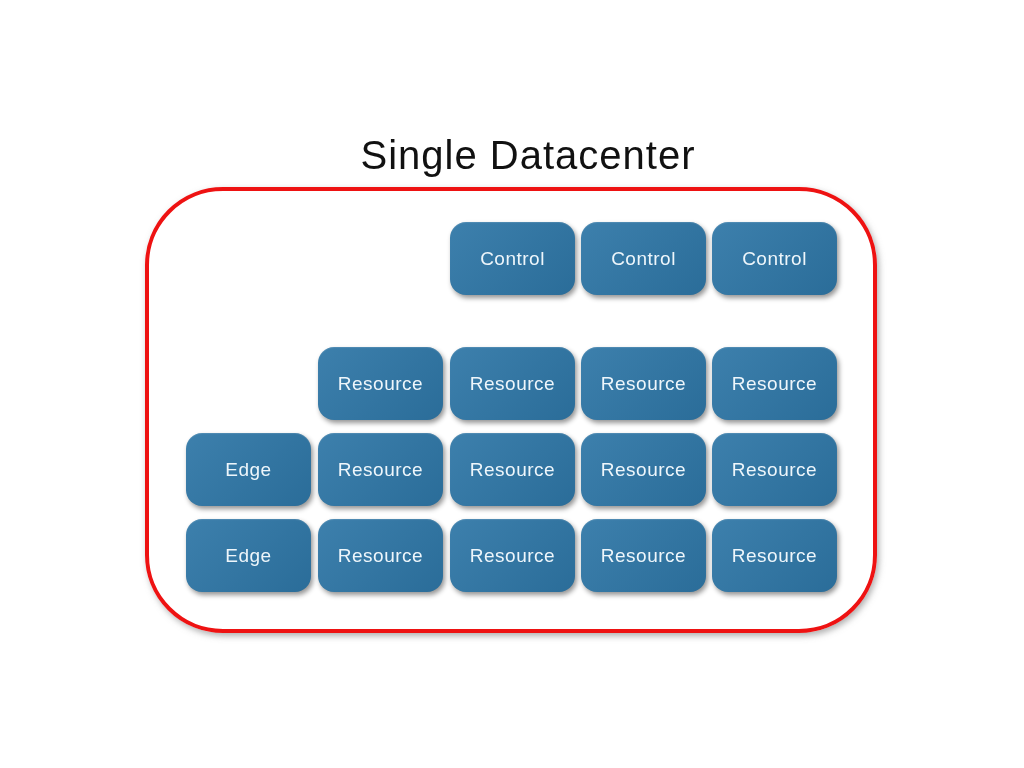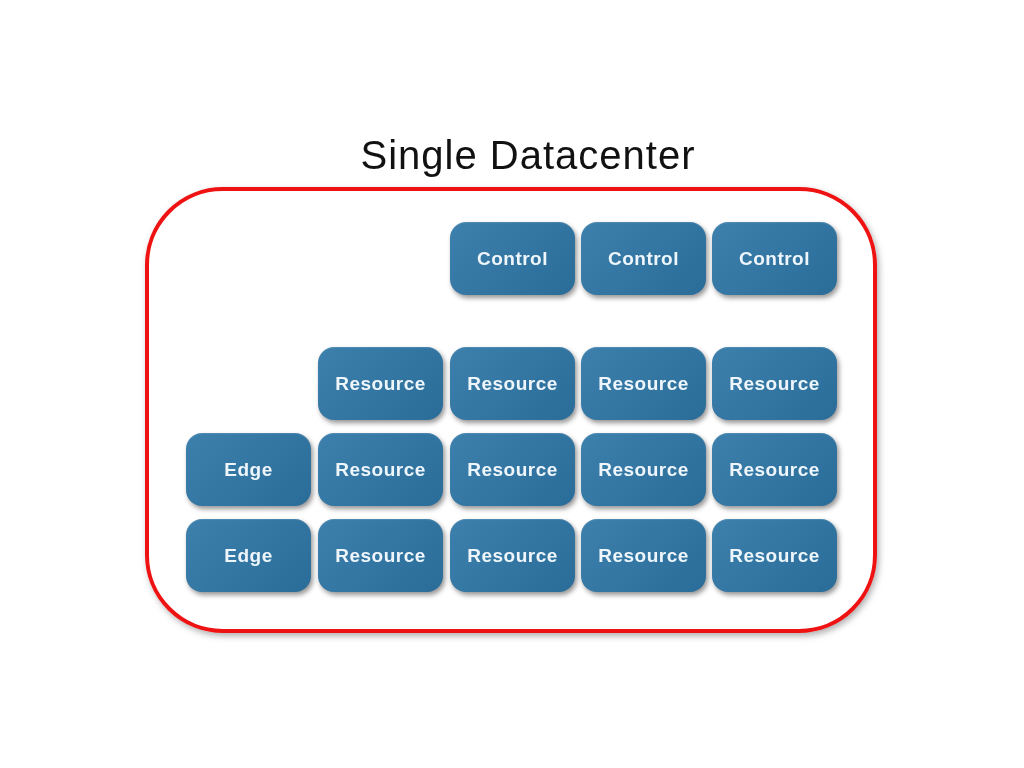--- a/index.html
+++ b/index.html
@@ -63,21 +63,20 @@
       2px 3px 5px rgba(0,0,0,0.42),
       inset 0 1px 1px rgba(255,255,255,0.12);
     display: flex;
     align-items: center;
     justify-content: center;
   }
   .node span {
     color: var(--node-text, #eef6fb);
     font-size: 19px;
     letter-spacing: 0.5px;
-    font-weight: bold;
   }
 </style>
 </head>
 <body>
 
 <div class="stage">
   <div class="slide-title">Single Datacenter</div>
 
   <div class="boundary"></div>
 

